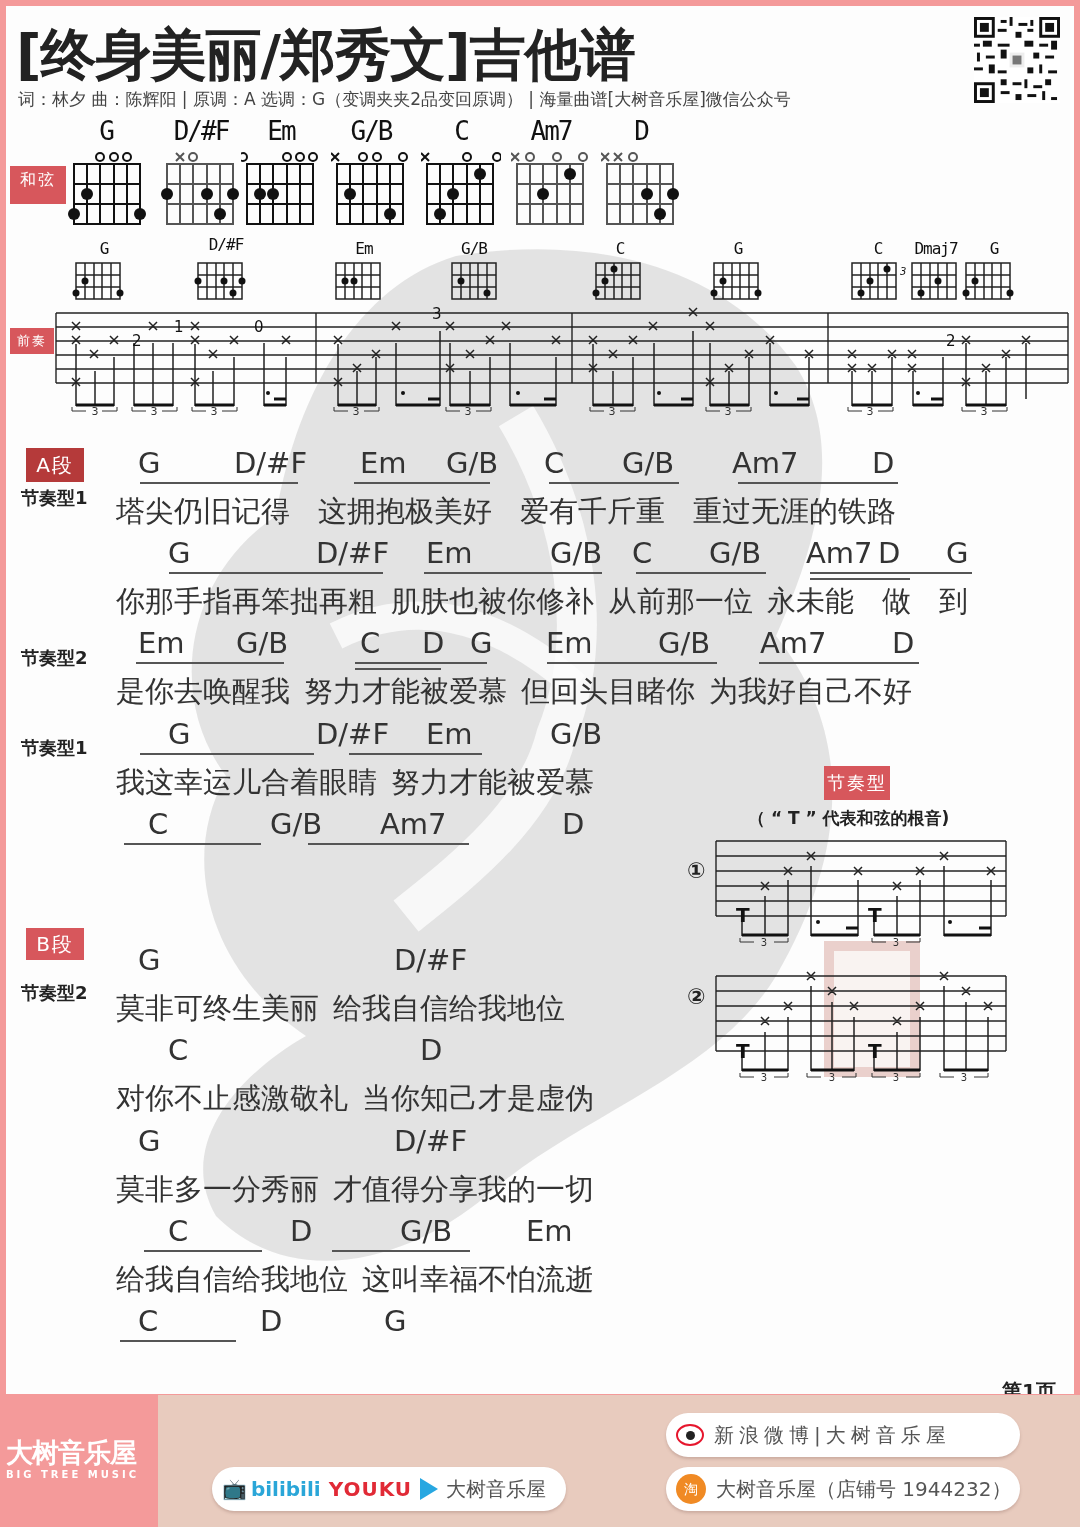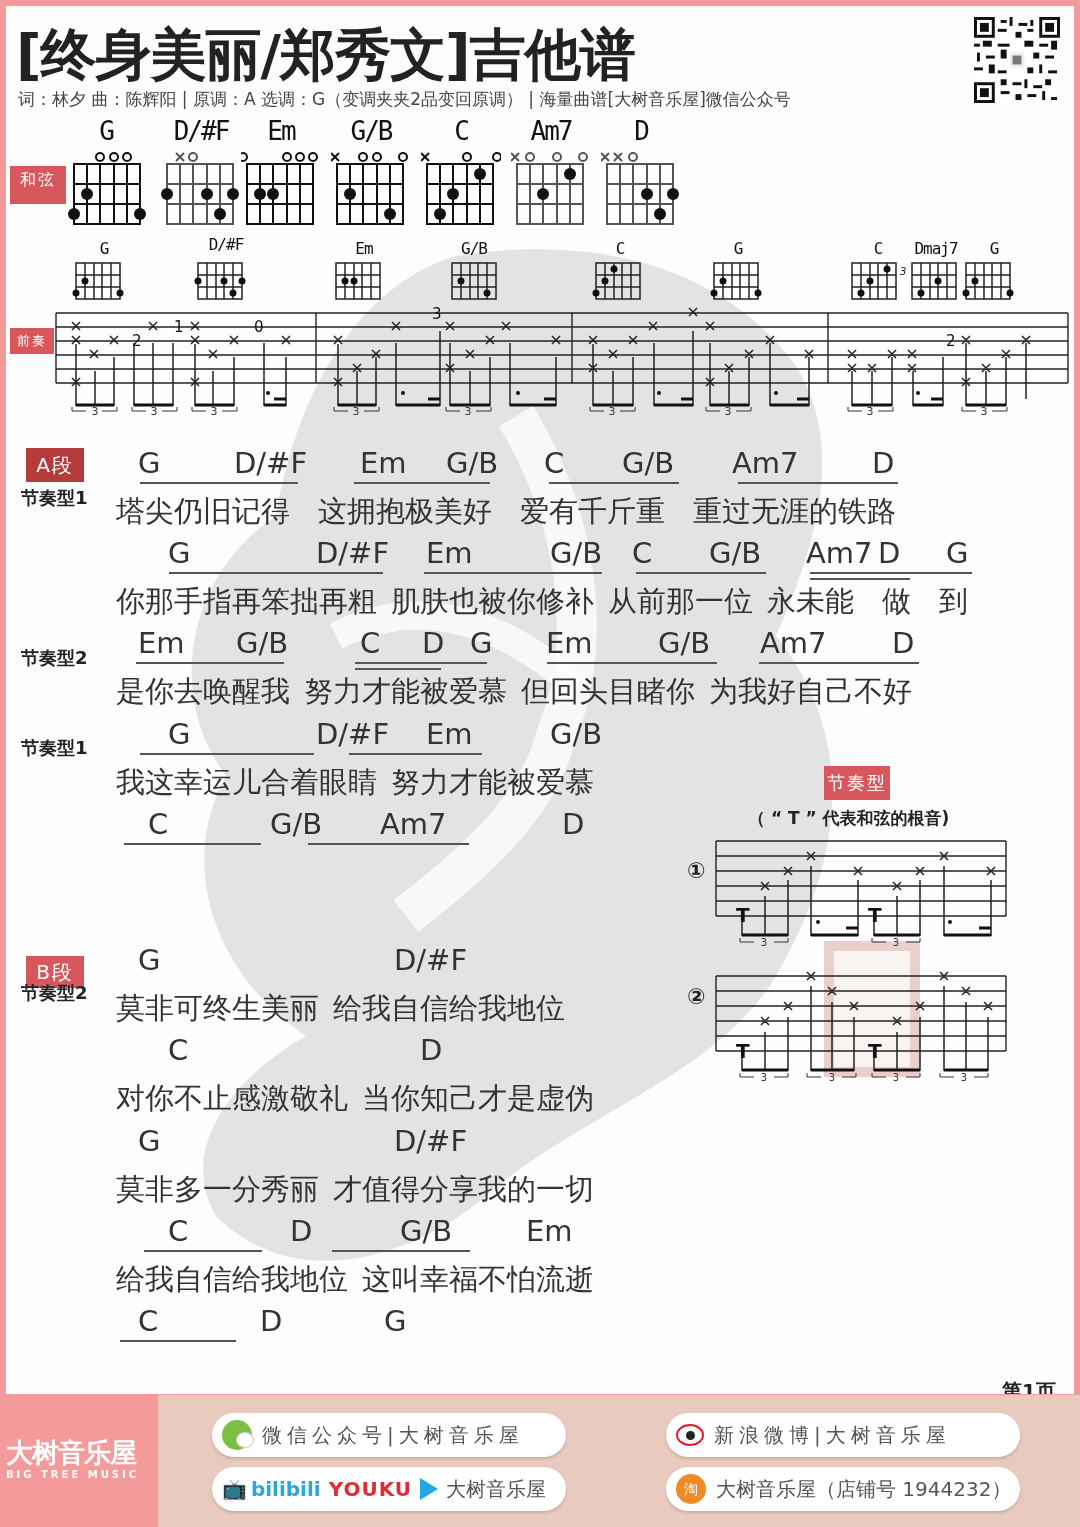--- a/index.html
+++ b/index.html
@@ -554,21 +554,21 @@
 
     <div class="cline" style="left:0;top:371px;width:700px;height:40px">
       <span class="ch" style="left:142px">C</span>
       <span class="ch" style="left:264px">G/B</span>
       <span class="ch" style="left:374px">Am7</span>
       <span class="ch" style="left:556px">D</span>
     </div>
     <div class="ul" style="left:118px;top:407px;width:137px"></div>
     <div class="ul" style="left:302px;top:407px;width:161px"></div>
 
-    <div class="tag" style="left:20px;top:520px;width:58px;height:32px;line-height:32px;font-size:20px;">B段</div>
+    <div class="tag" style="left:20px;top:492px;width:58px;height:32px;line-height:32px;font-size:20px;">B段</div>
     <div class="sec-label" style="left:15px;top:545px">节奏型2</div>
 
     <div class="cline" style="left:0;top:507px;width:700px;height:40px">
       <span class="ch" style="left:132px">G</span>
       <span class="ch" style="left:388px">D/#F</span>
     </div>
     <div class="lline" style="top:553px">
       <span>莫非可终生美丽</span><span style="display:inline-block;width:14px"></span><span>给我自信给我地位</span>
     </div>
 
@@ -675,26 +675,20 @@
 
   <div class="page-no" style="top:1372px">第1页</div>
 </div>
 
 <div class="footer">
   <div class="brand">
     <div class="cn">大树音乐屋</div>
     <div class="en">BIG TREE MUSIC</div>
   </div>
 
-  <div class="pill" style="left:212px;top:18px;width:354px">
-    <span class="ico" style="background:#7bc043">
-      <span style="position:absolute;left:14px;top:12px;width:18px;height:16px;border-radius:50%;background:#fff;border:1px solid #ccc"></span>
-    </span>
-    <span class="txt">微信公众号|大树音乐屋</span>
-  </div>
 
   <div class="pill" style="left:212px;top:72px;width:354px">
     <span style="font-size:20px;font-weight:bold;color:#2aa6d8;white-space:nowrap">📺</span>
     <span style="font-size:20px;font-weight:bold;color:#2aa6d8;margin-left:4px">bilibili</span>
     <span style="font-size:20px;font-weight:bold;color:#e12a36;margin-left:8px;letter-spacing:1px">YOUKU</span>
     <span style="margin-left:8px;width:0;height:0;border-top:11px solid transparent;border-bottom:11px solid transparent;border-left:18px solid #27a7e1;display:inline-block"></span>
     <span class="txt tight" style="margin-left:8px">大树音乐屋</span>
   </div>
 
   <div class="pill" style="left:666px;top:18px;width:354px">

